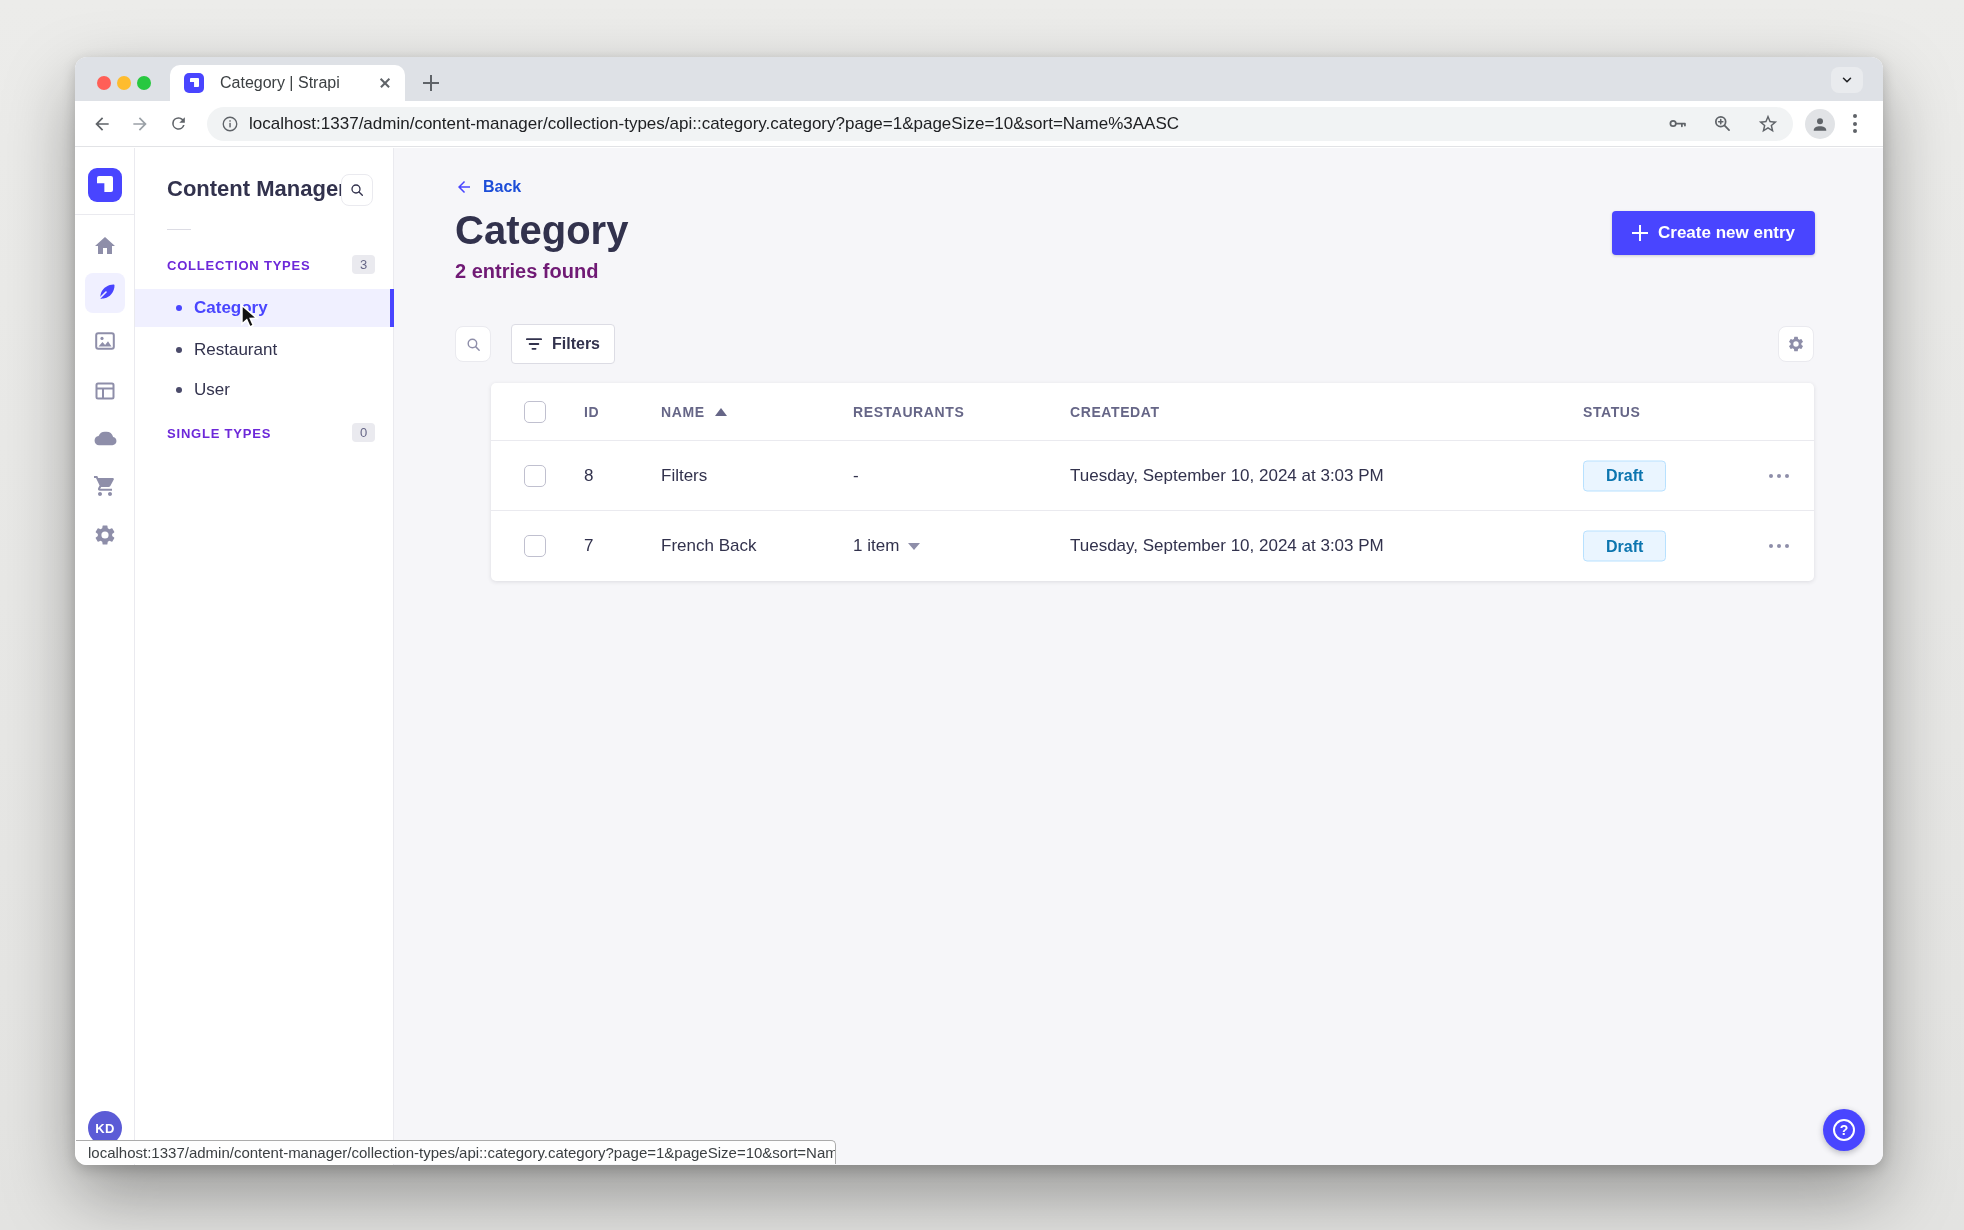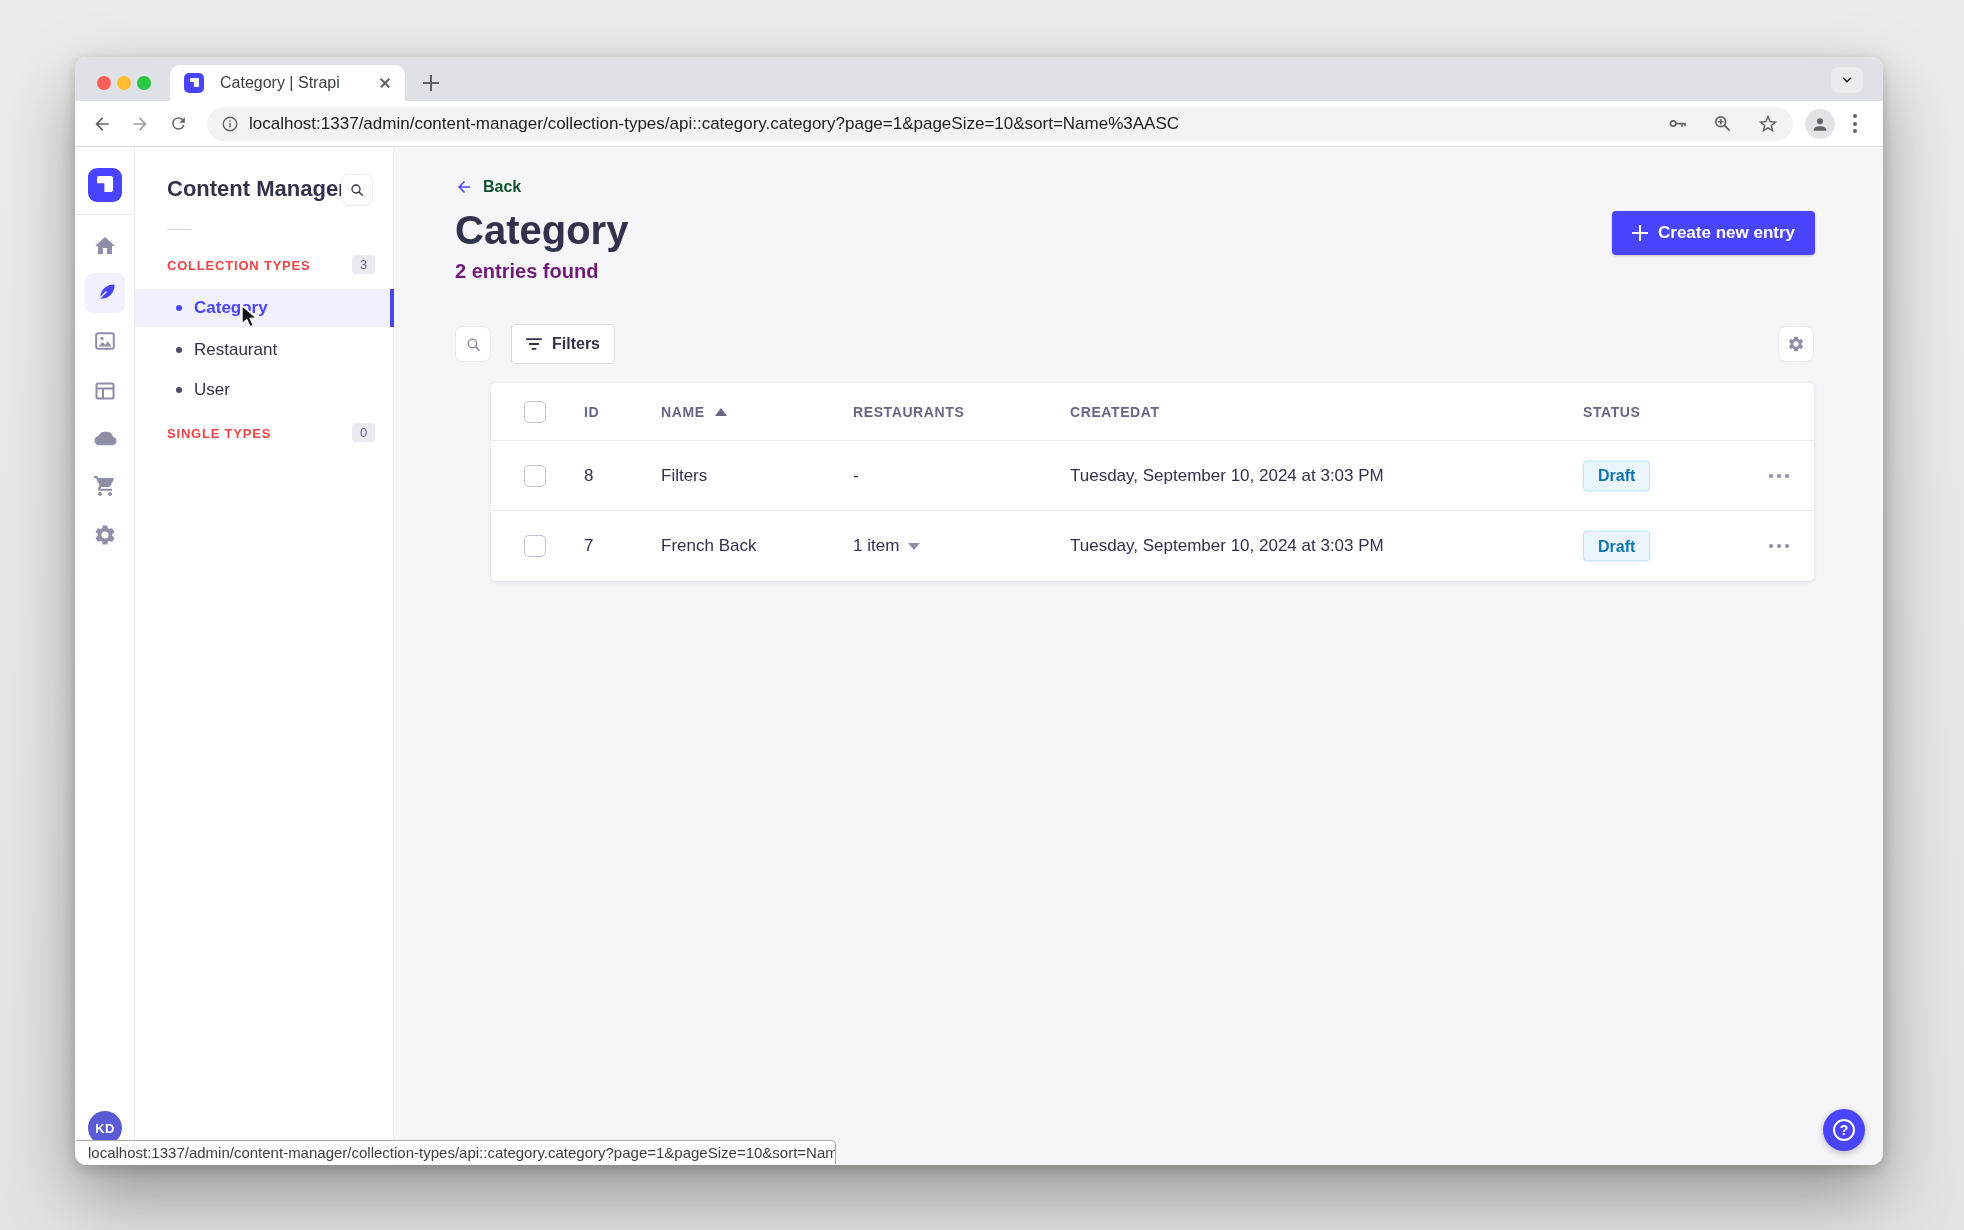--- a/index.html
+++ b/index.html
@@ -58,33 +58,33 @@
   .rail-btn.active { background:#f0f0ff; }
   .rail-avatar { position:absolute; left:13px; top:963px; width:34px; height:34px; border-radius:50%; background:#5b5bd6;
     color:#fff; font-size:13px; font-weight:bold; display:flex; align-items:center; justify-content:center; letter-spacing:.3px; }
 
   
   .sidebar { width:259px; background:#fff; border-right:1px solid #eaeaef; position:relative; flex:0 0 auto; }
   .sb-title { position:absolute; left:32px; top:28px; font-size:22px; font-weight:700; color:#32324d; }
   .sb-search { position:absolute; left:206px; top:26px; width:32px; height:32px; border-radius:8px; border:1px solid #eaeaef;
     display:flex; align-items:center; justify-content:center; background:#fff; }
   .sb-div { position:absolute; left:32px; top:81px; width:24px; height:1px; background:#dcdce4; }
-  .sb-group { position:absolute; left:32px; font-size:13px; font-weight:700; color:#ef4444; letter-spacing:.8px; }
+  .sb-group { position:absolute; left:32px; font-size:13px; font-weight:700; color:#6d28d9; letter-spacing:.8px; }
   .sb-badge { position:absolute; left:217px; width:23px; height:19px; background:#eaeaef; border-radius:4px;
     font-size:13px; color:#666687; display:flex; align-items:center; justify-content:center; }
   .sb-item { position:absolute; left:0; width:259px; height:38px; display:flex; align-items:center; padding-left:41px; gap:12px;
     font-size:17px; color:#32324d; }
   .sb-item .dot { width:6px; height:6px; border-radius:50%; background:#4a4a6a; flex:0 0 auto; }
   .sb-item.active { background:#f0f0ff; color:#4945ff; font-weight:600; }
   .sb-item.active .dot { background:#4945ff; }
   .sb-item.active:after { content:""; position:absolute; right:0; top:0; width:4px; height:100%; background:#4945ff; }
 
   
   .main { flex:1; background:#f6f6f9; position:relative; }
-  .back-link { position:absolute; left:61px; top:30px; display:flex; align-items:center; gap:10px; font-size:16px; font-weight:600; color:#14532d; }
+  .back-link { position:absolute; left:61px; top:30px; display:flex; align-items:center; gap:10px; font-size:16px; font-weight:600; color:#1d4ed8; }
   .page-title { position:absolute; left:61px; top:60px; font-size:40px; font-weight:700; color:#32324d; }
   .page-sub { position:absolute; left:61px; top:112px; font-size:20px; color:#701a75;font-weight:bold; }
   .create-btn { position:absolute; right:68px; top:63px; height:44px; padding:0 20px; background:#4945ff; border-radius:4px;
     display:flex; align-items:center; gap:10px; color:#fff; font-size:17px; font-weight:600; box-shadow:0 1px 3px rgba(33,33,52,.2); }
   .plus-ic { position:relative; width:16px; height:16px; }
   .plus-ic:before,.plus-ic:after{ content:""; position:absolute; background:#fff; }
   .plus-ic:before{ left:0; top:7px; width:16px; height:2px; } .plus-ic:after{ left:7px; top:0; width:2px; height:16px; }
 
   .search-btn { position:absolute; left:61px; top:178px; width:36px; height:36px; border-radius:8px; border:1px solid #eaeaef;
     background:#fff; display:flex; align-items:center; justify-content:center; }
@@ -99,21 +99,21 @@
   .thead { position:absolute; left:0; top:0; width:100%; height:58px; border-bottom:1px solid #eaeaef; }
   .trow  { position:absolute; left:0; width:100%; height:70px; }
   .trow1 { top:58px; border-bottom:1px solid #eaeaef; }
   .trow2 { top:128px; }
   .cell { position:absolute; top:50%; transform:translateY(-50%); font-size:17px; color:#32324d; white-space:nowrap; }
   .hcell { font-size:14px; font-weight:700; color:#666687; letter-spacing:.6px; }
   .c-check{ left:33px; } .c-id{ left:93px; } .c-name{ left:170px; } .c-rest{ left:362px; } .c-date{ left:579px; } .c-status{ left:1092px; } .c-act{ left:1278px; }
   .checkbox { width:22px; height:22px; border:1px solid #c0c0cf; border-radius:5px; background:#fff; display:block; }
   .sort-asc { display:inline-block; width:0; height:0; border-left:6px solid transparent; border-right:6px solid transparent;
     border-bottom:8px solid #666687; margin-left:10px; vertical-align:1px; }
-  .badge-draft { display:inline-flex; align-items:center; height:31px; padding:0 14px; background:#eaf5ff; border:1px solid #b8e1ff;
+  .badge-draft { display:inline-flex; align-items:center; height:31px; padding:0 22px; background:#eaf5ff; border:1px solid #b8e1ff;
     border-radius:4px; font-size:16px; font-weight:600; color:#0c75af; }
   .rest-wrap { display:flex; align-items:center; gap:9px; }
   .chev-down { width:0; height:0; border-left:6px solid transparent; border-right:6px solid transparent; border-top:7px solid #8e8ea9; }
   .dots3 { display:flex; gap:4px; }
   .dots3 i { width:4px; height:4px; border-radius:50%; background:#8e8ea9; }
 
   .help-fab { position:absolute; right:18px; bottom:14px; width:42px; height:42px; border-radius:50%; background:#4945ff;
     display:flex; align-items:center; justify-content:center; box-shadow:0 2px 6px rgba(33,33,52,.3); }
   .help-ring { width:22px; height:22px; border:2px solid #fff; border-radius:50%; color:#fff; font-size:14px; font-weight:700;
     display:flex; align-items:center; justify-content:center; }

